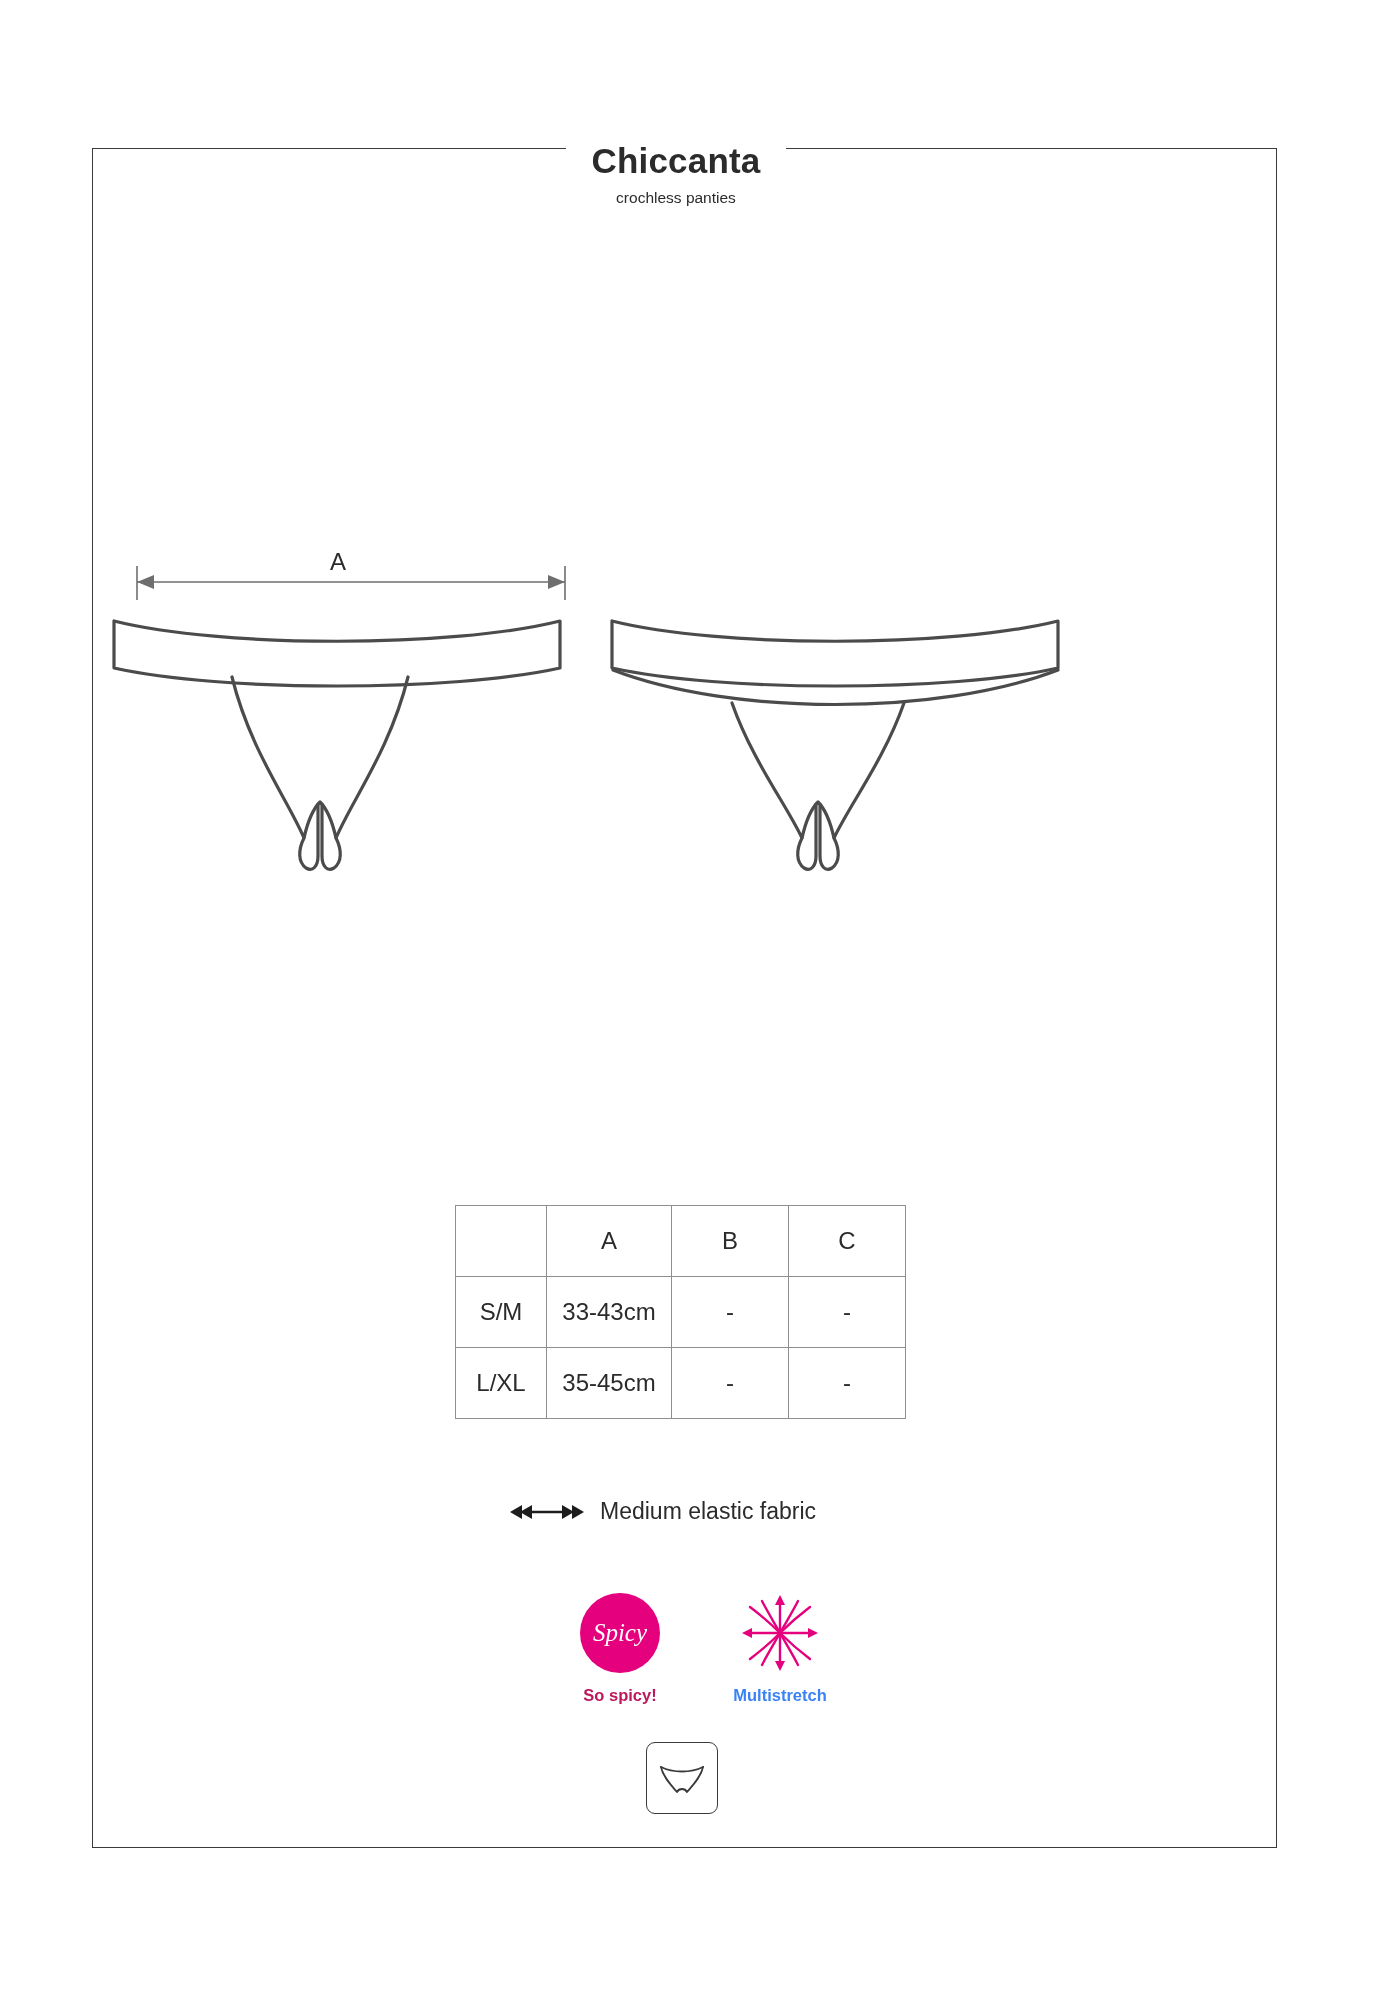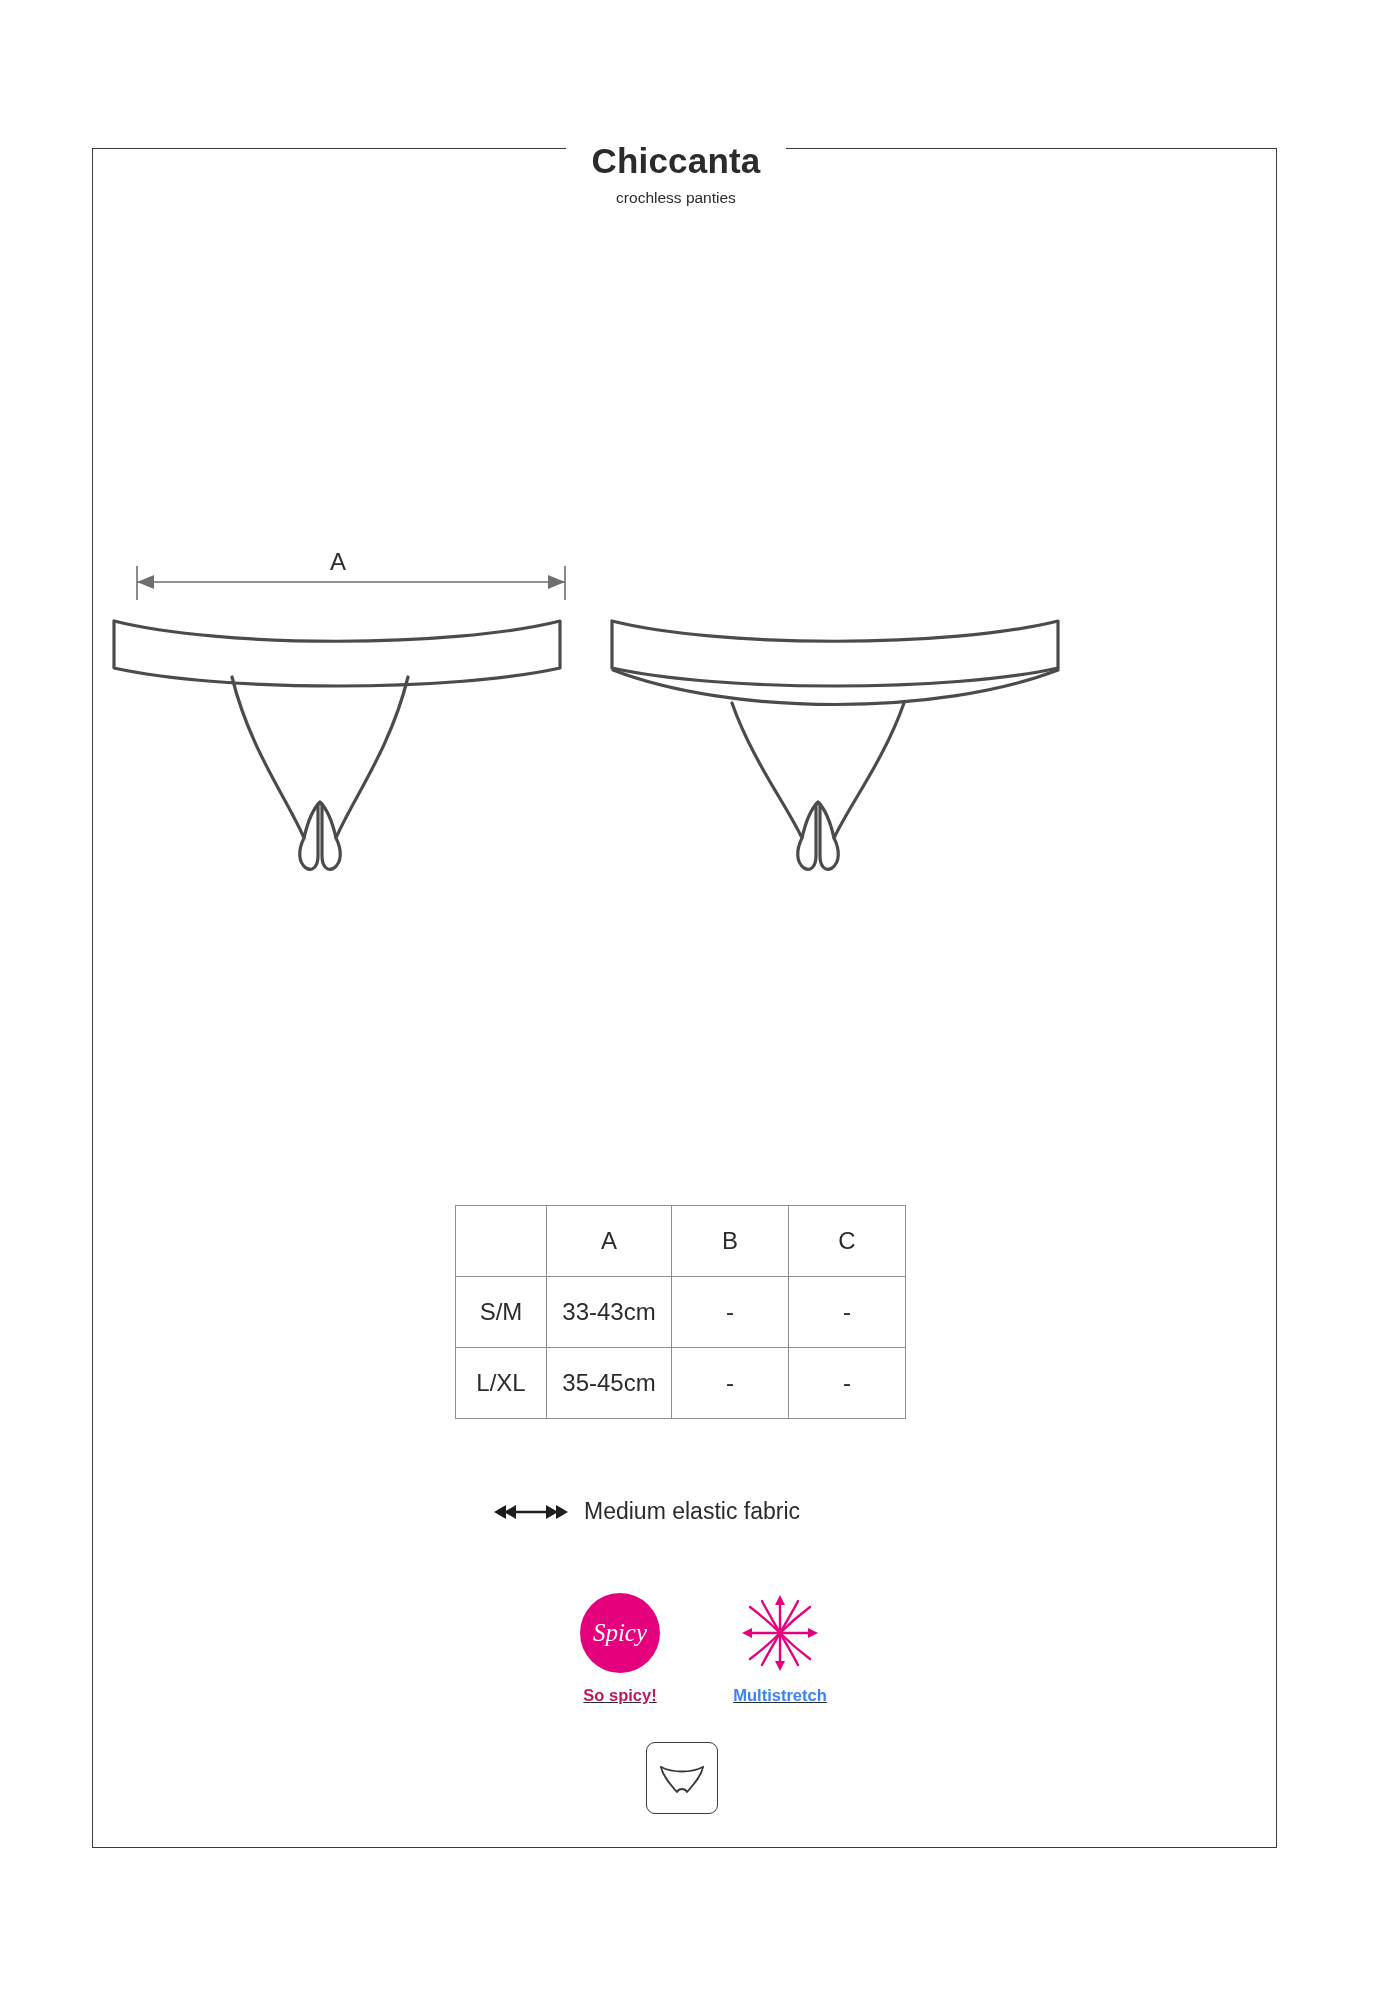--- a/index.html
+++ b/index.html
@@ -98,41 +98,40 @@
   .size-table td.col-size {
     width: 90px;
   }
   .size-table td.col-a {
     width: 124px;
   }
 
   
   .elastic-note {
     position: absolute;
-    left: 492px;
+    left: 508px;
     top: 1498px;
     display: flex;
     align-items: center;
     gap: 14px;
   }
   .elastic-note .note-text {
     font-size: 23px;
     color: #2b2b2b;
   }
 
   
   .badges {
     position: absolute;
     left: 490px;
     top: 1590px;
     width: 420px;
     display: flex;
     justify-content: center;
     gap: 42px;
-    text-decoration: underline;
   }
   .badge {
     width: 118px;
     text-align: center;
   }
   .badge-icon {
     height: 86px;
     display: flex;
     align-items: center;
     justify-content: center;

